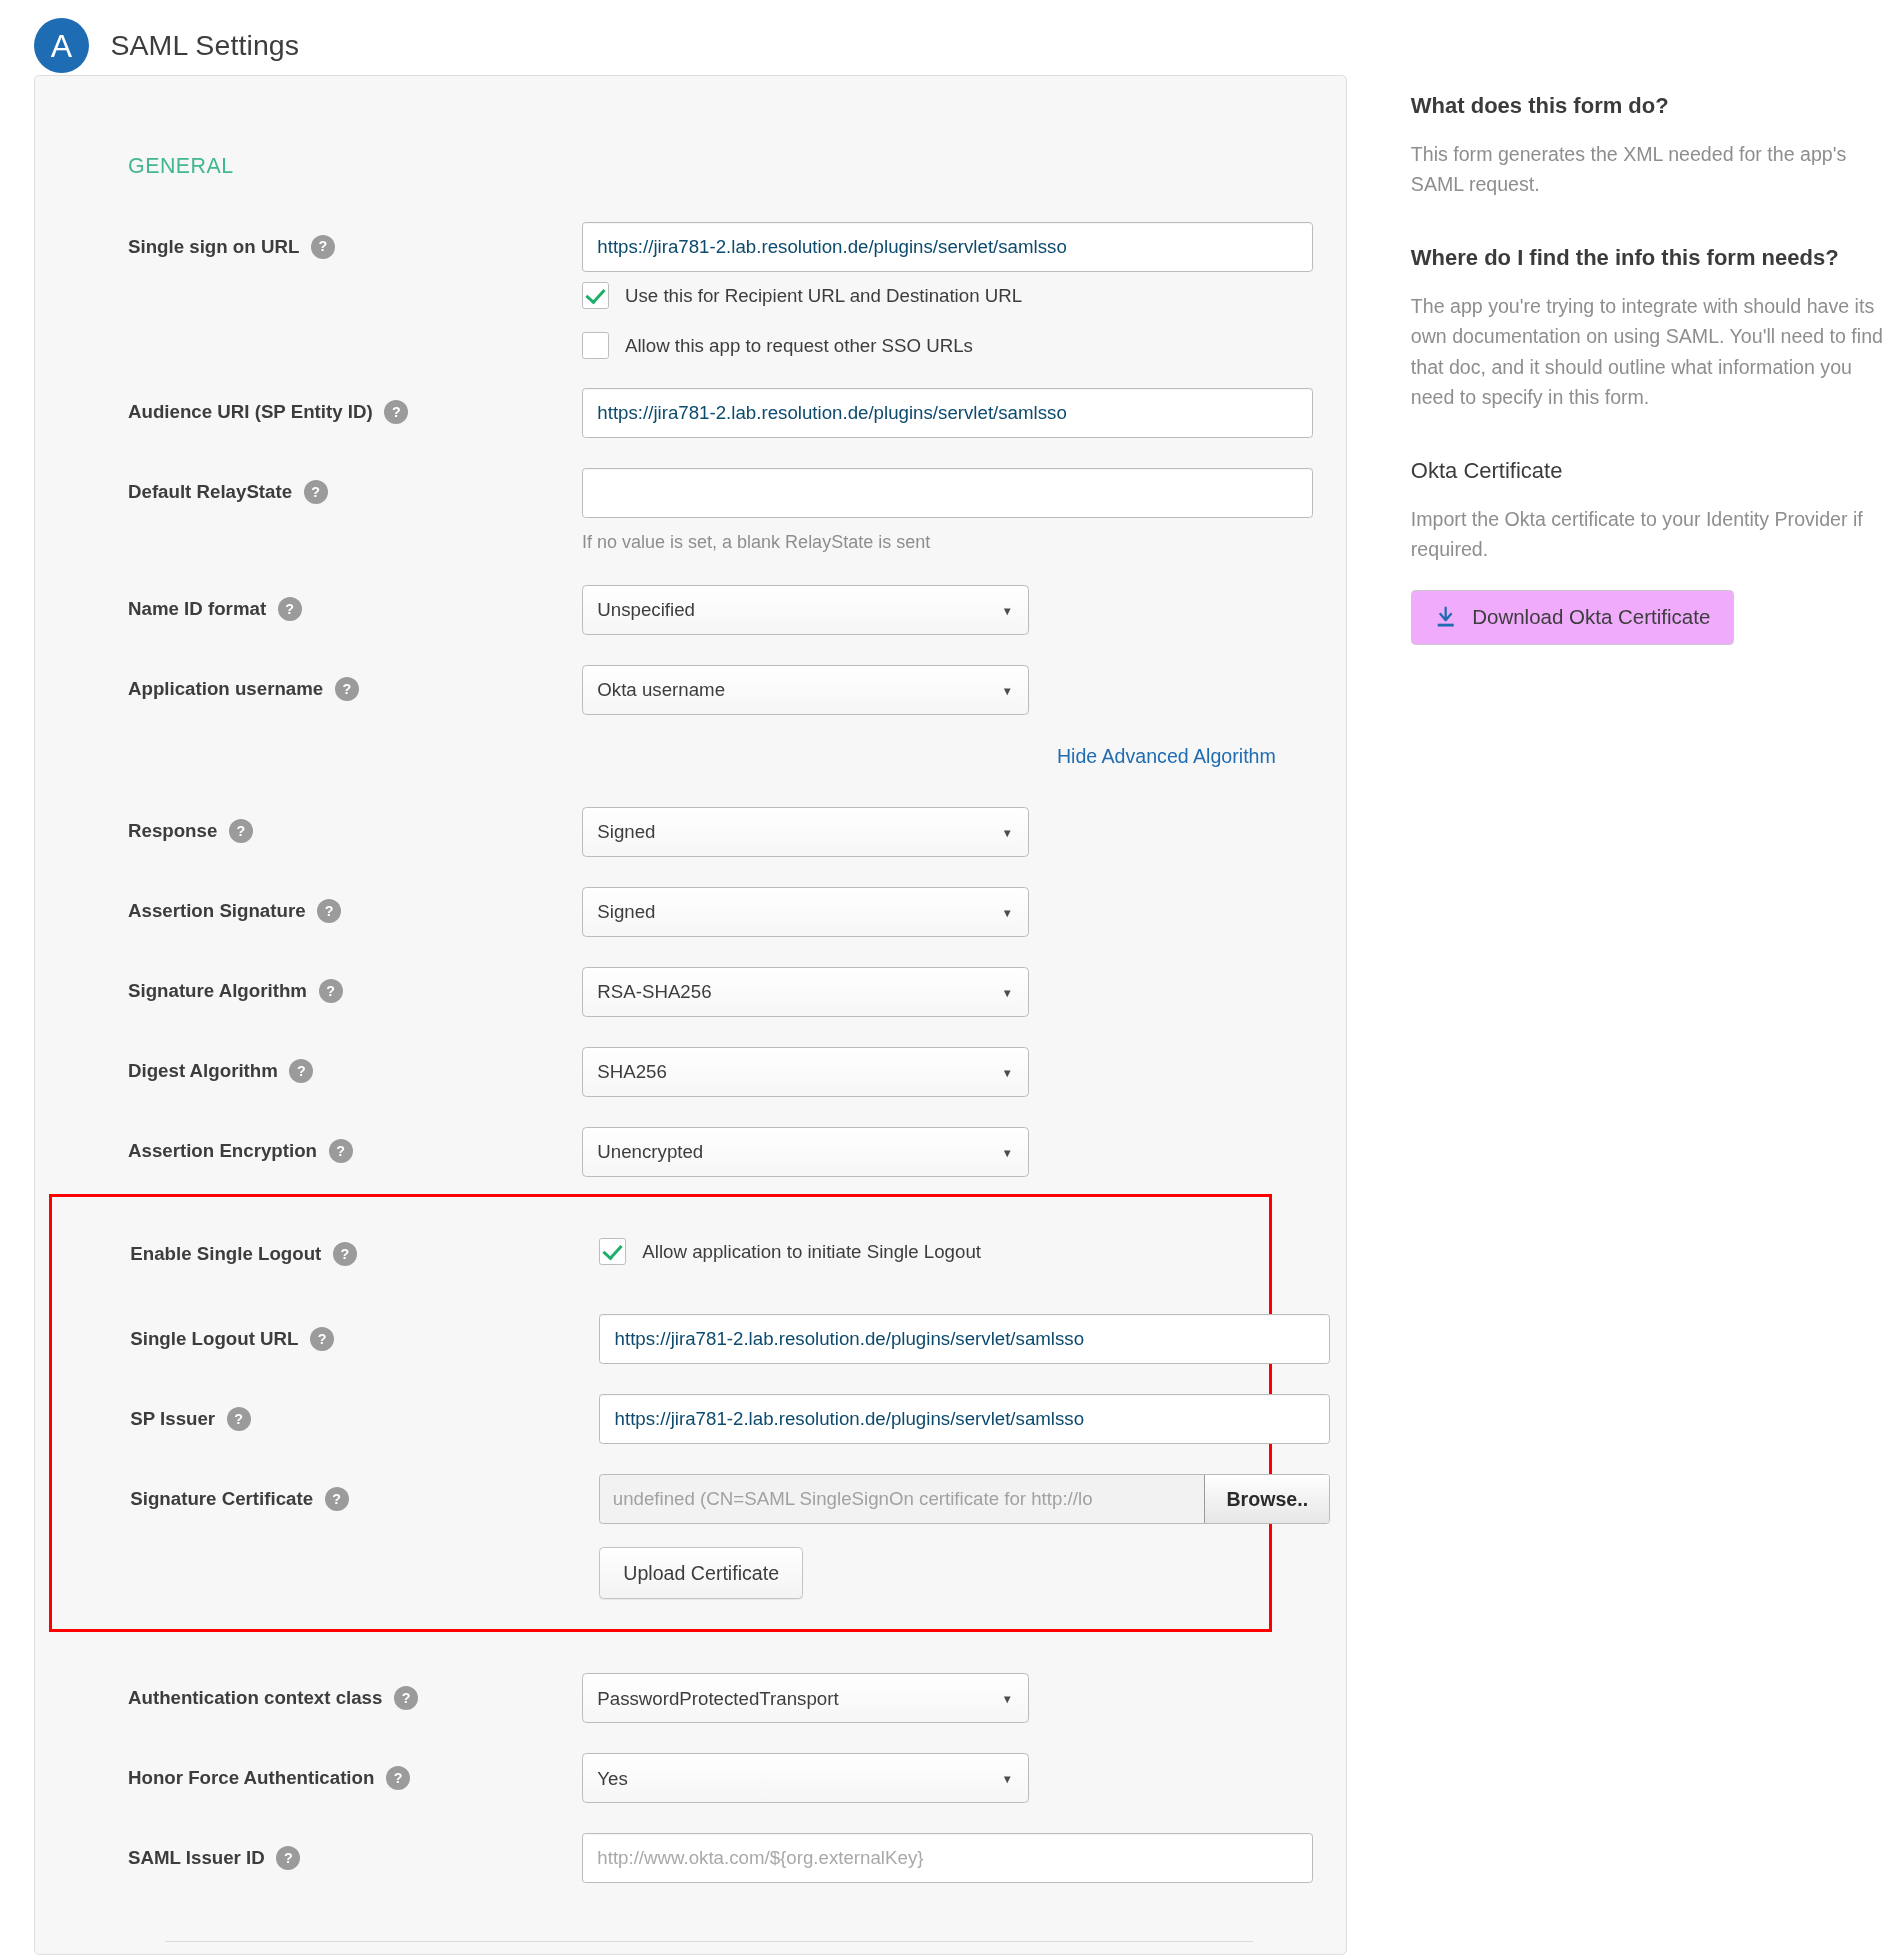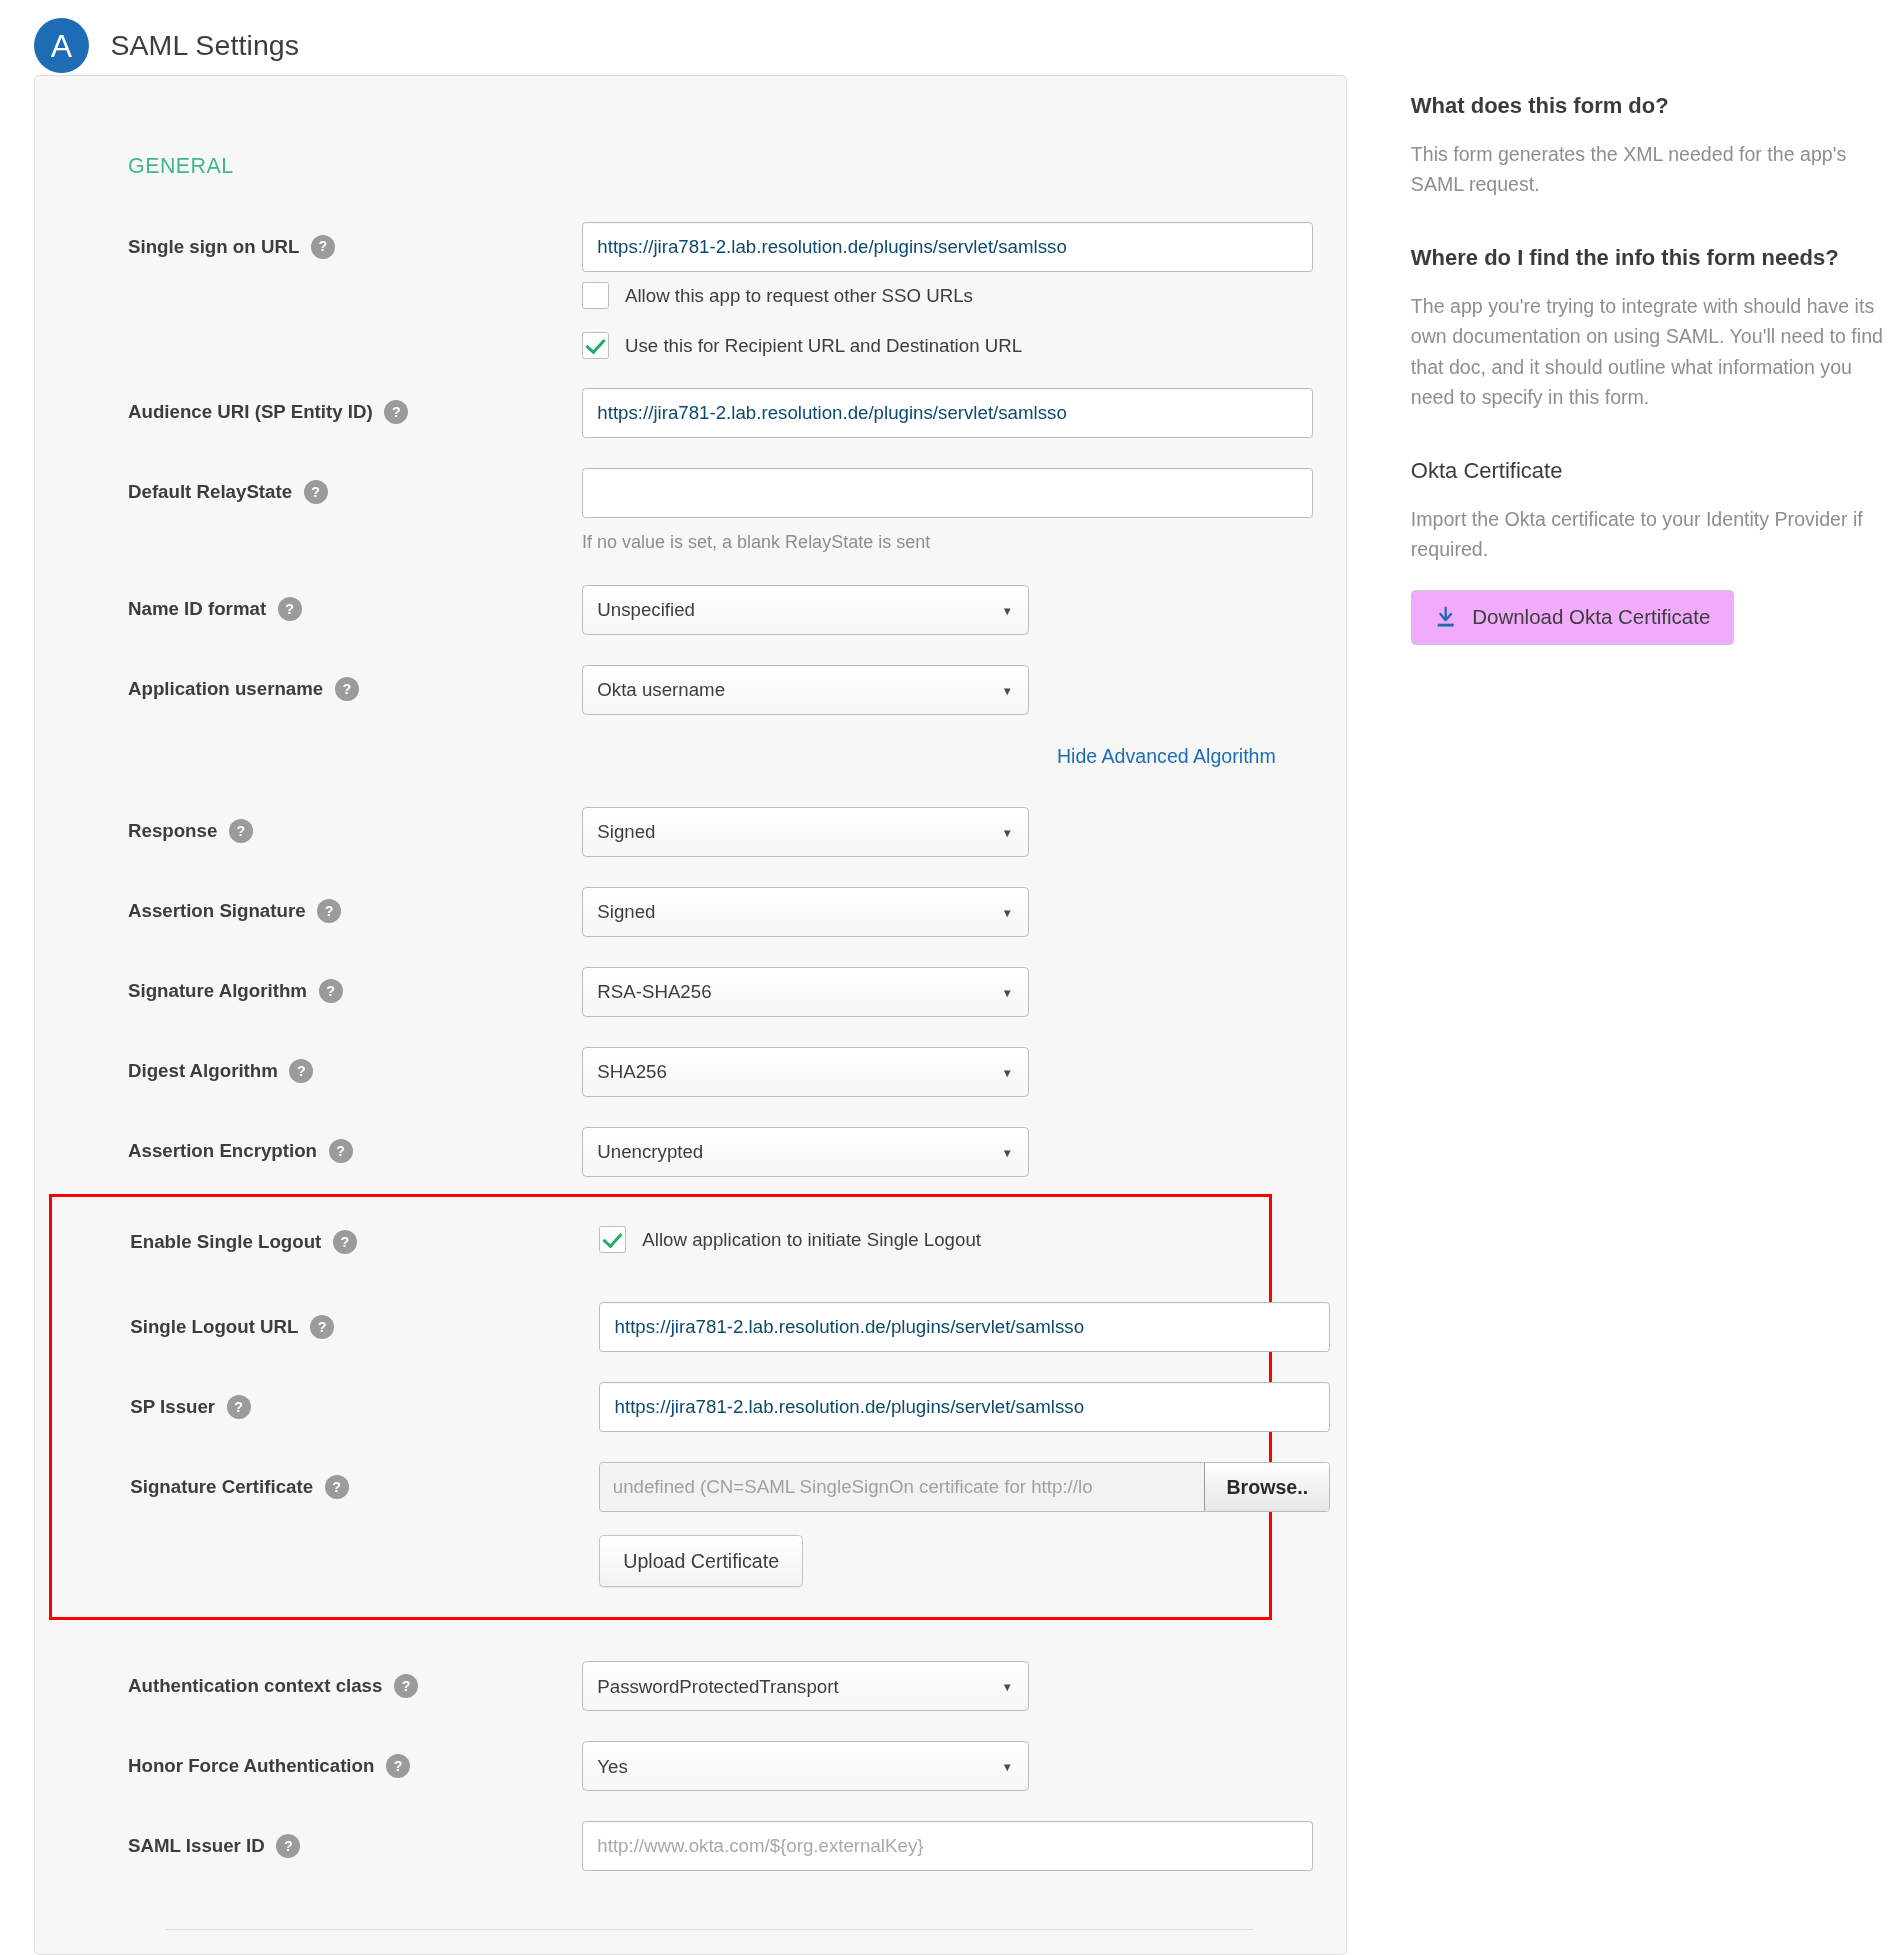--- a/index.html
+++ b/index.html
@@ -188,21 +188,21 @@
     font-size:19.6px;
     text-decoration:none;
   }
 
   
   .highlight{
     position:relative;
     border:3.6px solid #ff0000;
     margin: 7.1px 0 0 14.3px;
     width: 1223px;
-    padding: 20px 0 30px 0;
+    padding: 32px 0 30px 0;
   }
   .highlight .row{ padding-left: 78px; }
   .highlight .lbl{ flex:0 0 469px; width:469px; }
 
   
   .filewrap{
     display:flex;
     width: 731px;
     height: 50px;
     border:0.9px solid #bbbbbb;
@@ -315,26 +315,26 @@
         </div>
         <div class="ctl">
           <input class="txtfield" type="text" value="https://jira781-2.lab.resolution.de/plugins/servlet/samlsso" style="">
         </div>
       </div>
 
       <div class="row tight">
         <div class="lbl"></div>
         <div class="ctl">
           <div class="checkrow">
+            <span class="cbx on"></span>
+            <span class="cbl">Use this for Recipient URL and Destination URL</span>
+          </div>
+          <div class="checkrow">
             <span class="cbx"></span>
             <span class="cbl">Allow this app to request other SSO URLs</span>
-          </div>
-          <div class="checkrow">
-            <span class="cbx on"></span>
-            <span class="cbl">Use this for Recipient URL and Destination URL</span>
           </div>
         </div>
       </div>
 
       <div class="row">
         <div class="lbl">
           <span class="txt">Audience URI (SP Entity ID)</span>
           <span class="help">?</span>
         </div>
         <div class="ctl">

